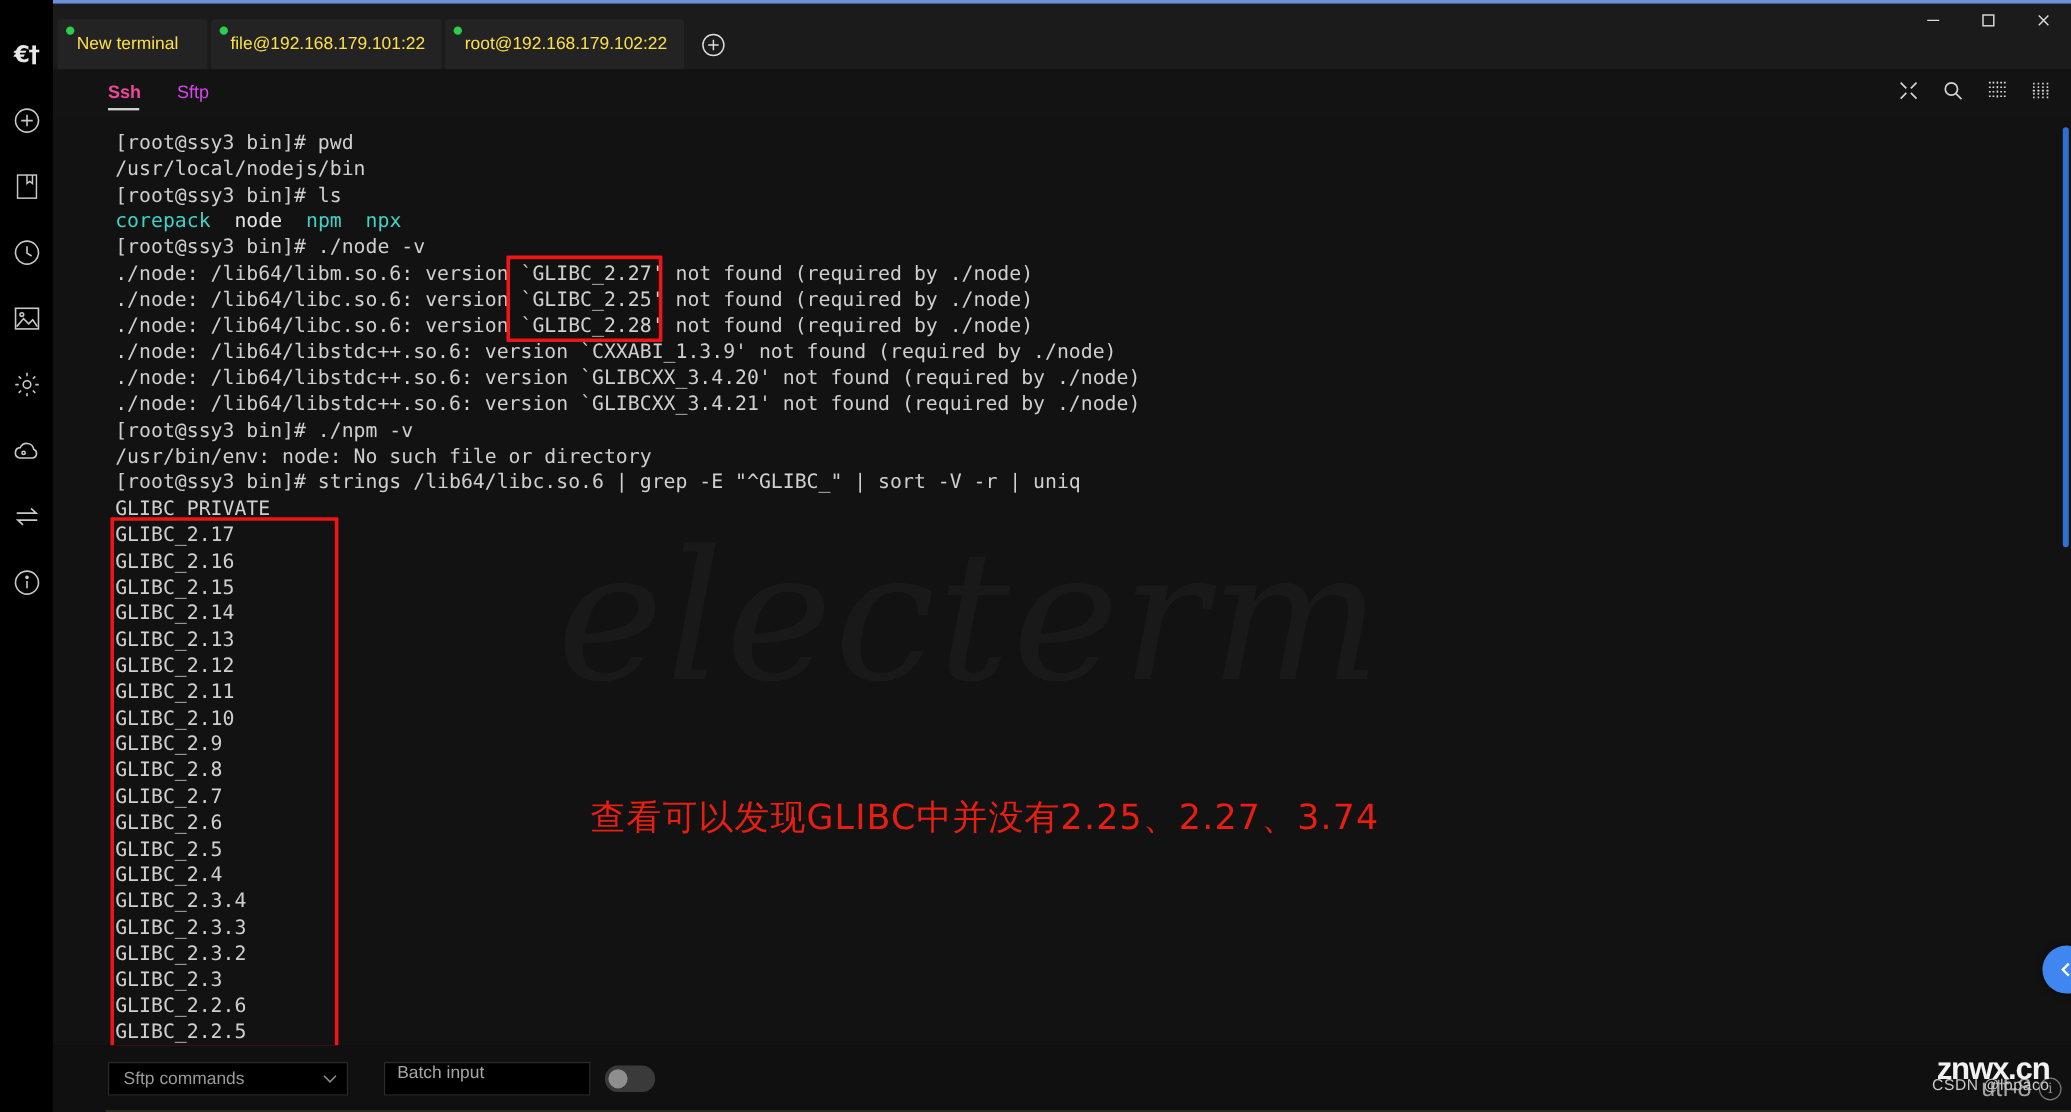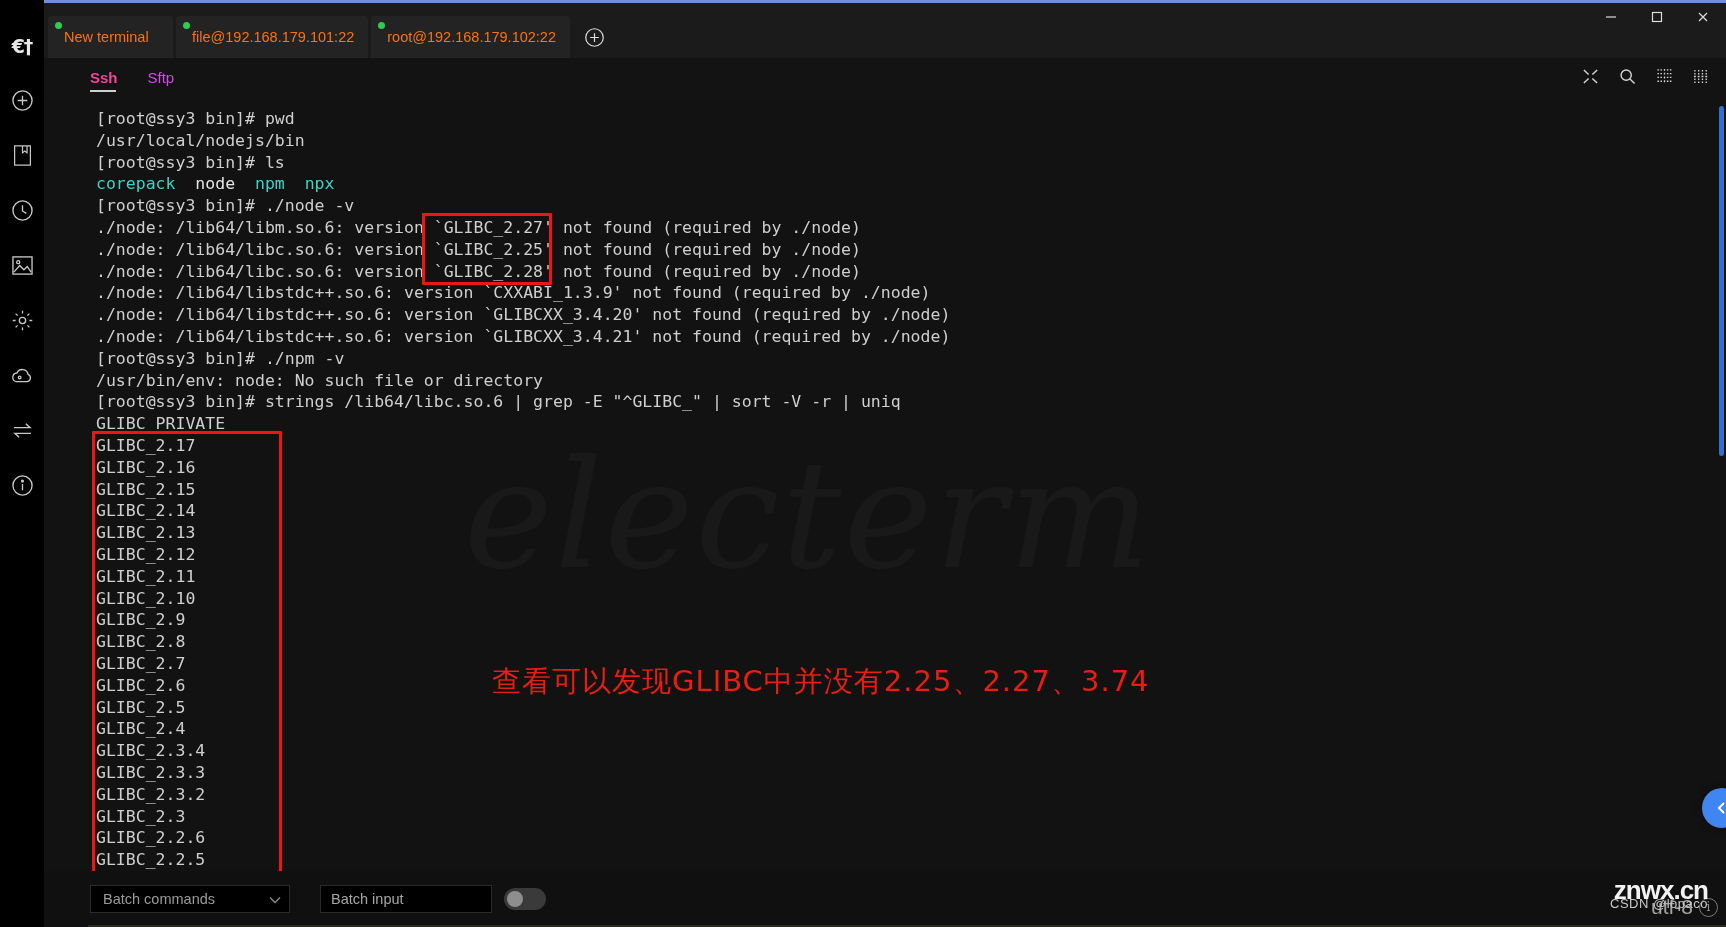--- a/index.html
+++ b/index.html
@@ -71,21 +71,21 @@
   .tab {
     position: relative;
     height: 42px;
     min-width: 125px;
     background: #232323;
     margin-right: 3px;
     border-radius: 3px 3px 0 0;
     display: flex;
     align-items: center;
     padding: 0 14px 0 16px;
-    color: #f97316;
+    color: #fde047;
     font-size: 14.5px;
     white-space: nowrap;
   }
   .tab.active {
     background: #3c3c3c;
     color: #f2f2f2;
     font-weight: 600;
   }
   .tab .dot {
     position: absolute;
@@ -249,21 +249,21 @@
     padding: 0 8px 0 12px;
     justify-content: space-between;
   }
   .batch {
     margin-left: 30px;
     width: 172px; height: 28px;
     background: #000;
     border: 1px solid #2b2b2b;
     color: #a6a6a6;
     font-size: 14.5px;
-    display: flex; align-items: center;
+    display: flex; align-items: flex-start;
     padding: 0 10px;
   }
   .toggle {
     margin-left: 12px;
     width: 42px; height: 22px;
     background: #3a3a3a;
     border-radius: 11px;
     display: flex; align-items: center;
     padding: 0 3px;
   }
@@ -481,21 +481,21 @@
 
       <div class="pulltab">
         <svg width="16" height="16" viewBox="0 0 16 16" fill="none" stroke="#ffffff" stroke-width="2">
           <path d="M10 3L5 8l5 5"></path>
         </svg>
       </div>
     </div>
 
     <div class="bottombar">
       <div class="quickcmd">
-        <span>Batch commands</span>
+        <span>Sftp commands</span>
         <span>
           <svg width="12" height="8" viewBox="0 0 12 8" fill="none" stroke="#8d8d8d" stroke-width="1.3">
               <path d="M1 1.5L6 6.5 11 1.5"></path>
             </svg>
         </span>
       </div>
 
       <div class="batch">
         <span>Batch input</span>
       </div>

